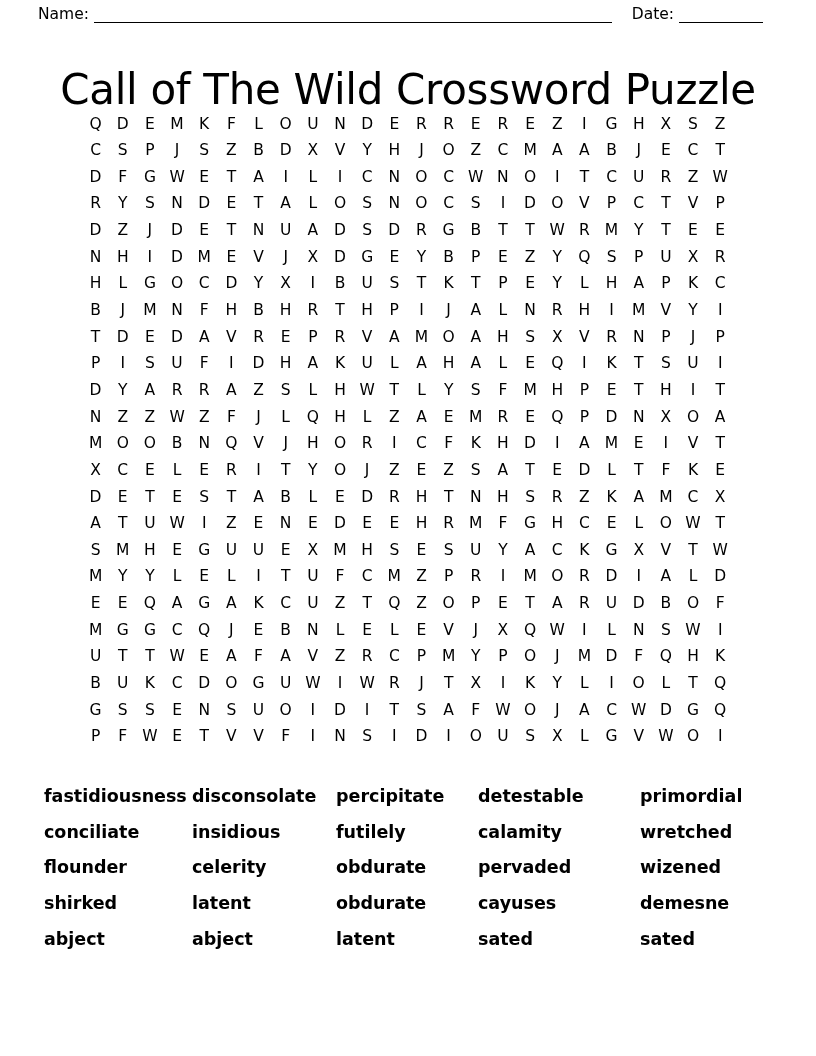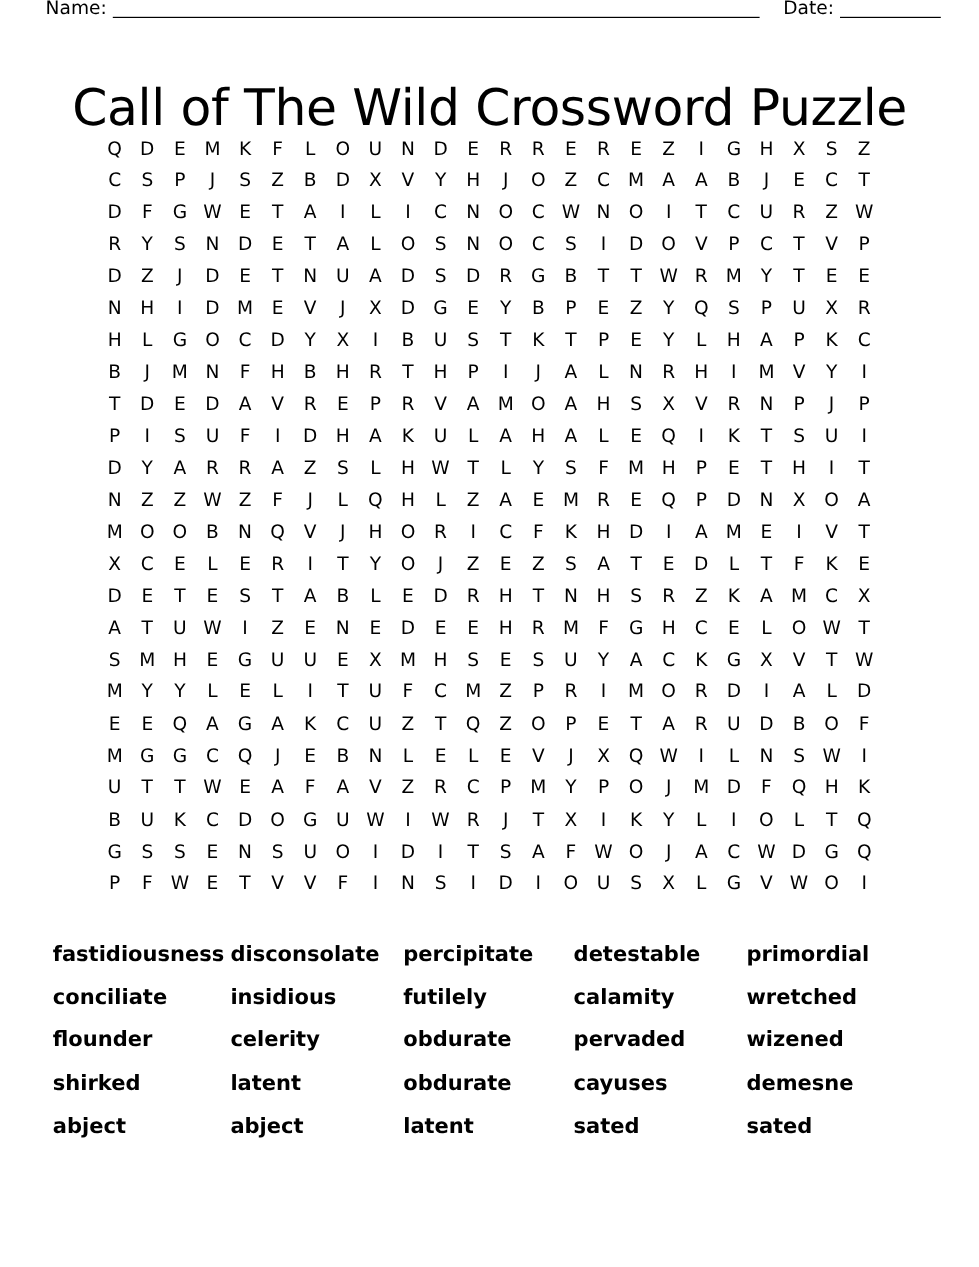--- a/index.html
+++ b/index.html
@@ -17,21 +17,22 @@
   }
 
   
   #name-date-row {
     position: absolute;
     top: 0px;
     left: 0px;
     width: 816px;
     height: 30px;
     display: flex;
-    padding: 0 32px 0 38px;
+    align-items: center;
+    padding: 0 53px 0 38px;
     box-sizing: border-box;
     font-size: 15.5px;
   }
   .field-label {
     white-space: nowrap;
     line-height: 1;
   }
   .field-rule {
     border-bottom: 1.3px solid #000;
     height: 14px;
@@ -91,21 +92,21 @@
   }
   .word-cell {
     font-size: 17.5px;
     line-height: 1;
     white-space: nowrap;
   }
   .word-col-0 { width: 148px; flex: 0 0 148px; }
   .word-col-1 { width: 144px; flex: 0 0 144px; }
   .word-col-2 { width: 142px; flex: 0 0 142px; }
   .word-col-3 { width: 144px; flex: 0 0 144px; }
-  .word-col-4 { width: 150px; flex: 0 0 150px; }
+  .word-col-4 { width: 150px; flex: 0 0 150px; margin-left: 18px; }
 </style>
 </head>
 <body>
 
 <div id="name-date-row">
   <span class="field-label">Name:</span>
   <span class="field-rule" id="name-rule"></span>
   <span class="field-label" id="date-label">Date:</span>
   <span class="field-rule" id="date-rule"></span>
 </div>

